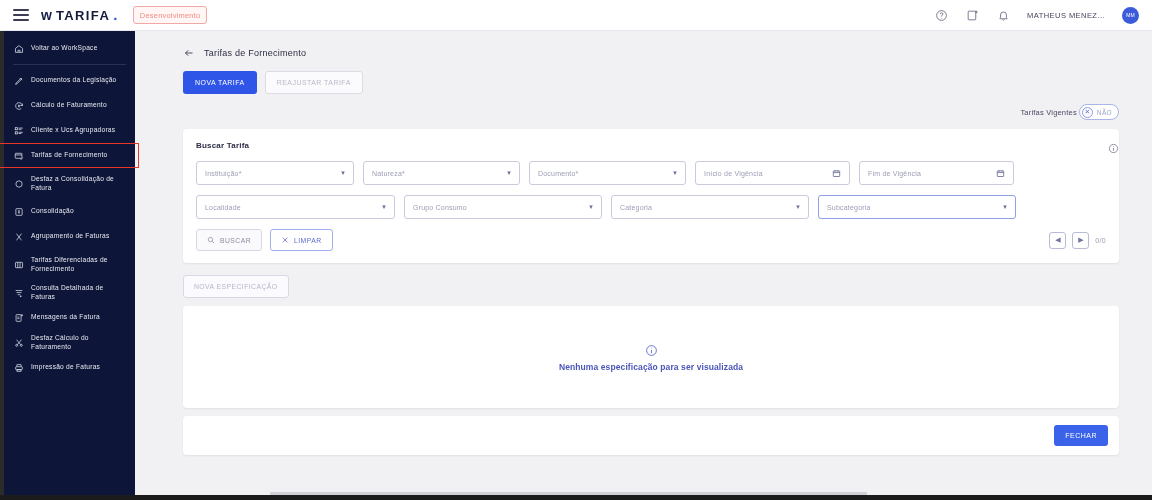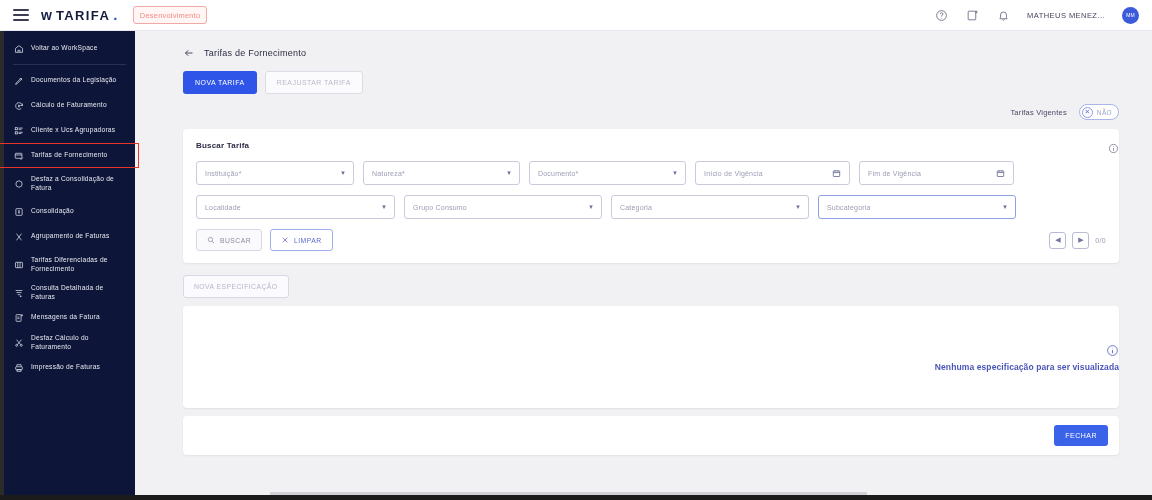--- a/index.html
+++ b/index.html
@@ -122,21 +122,21 @@
   .btn {
     font-size: 7px; letter-spacing: .45px;
     border-radius: 3px; cursor: pointer;
     padding: 7px 11px; border: 1px solid transparent;
     font-family: "Liberation Sans", sans-serif;
   }
   .btn-primary { background: #2f55e8; color: #fff; }
   .btn-outline-muted { background: #fbfbfd; color: #b9b9cb; border-color: #dcdce6; }
   .toggle-row {
     display: flex; align-items: center; justify-content: flex-end;
-    gap: 12px; padding: 10px 33px 0 0;
+    gap: 2px; padding: 10px 33px 0 0;
   }
   .toggle-label { font-size: 7.5px; color: #4a4a64; letter-spacing: .2px; }
   .switch {
     display: flex; align-items: center; gap: 4px;
     border: 1px solid #aab4e8; border-radius: 10px;
     padding: 1.5px 6px 1.5px 2px; background: #fff;
     cursor: pointer;
   }
   .switch-knob {
     width: 11px; height: 11px; border-radius: 50%;
@@ -216,21 +216,21 @@
   .btn-spec {
     background: #fafaff; border: 1px solid #d9d9e6;
     color: #b5b5ca; font-size: 6.8px; letter-spacing: .45px;
     padding: 7px 10px; border-radius: 3px; cursor: pointer;
     font-family: "Liberation Sans", sans-serif;
   }
   .empty-card {
     background: #fff; border-radius: 4px;
     margin: 8px 33px 0 48px; height: 102px;
     display: flex; flex-direction: column;
-    align-items: flex-end; justify-content: center; gap: 6px;
+    align-items: center; justify-content: center; gap: 6px;
     box-shadow: 0 1px 2px rgba(30,30,60,.07);
   }
   .empty-icon { width: 13px; height: 13px; color: #5663c4; }
   .empty-icon svg { width: 13px; height: 13px; }
   .empty-text { font-size: 8.5px; font-weight: bold; color: #4a55b8; letter-spacing: .1px; }
   .footer-card {
     background: #fff; border-radius: 4px;
     margin: 8px 33px 0 48px; height: 39px;
     display: flex; align-items: center; justify-content: flex-end;
     padding-right: 11px;

